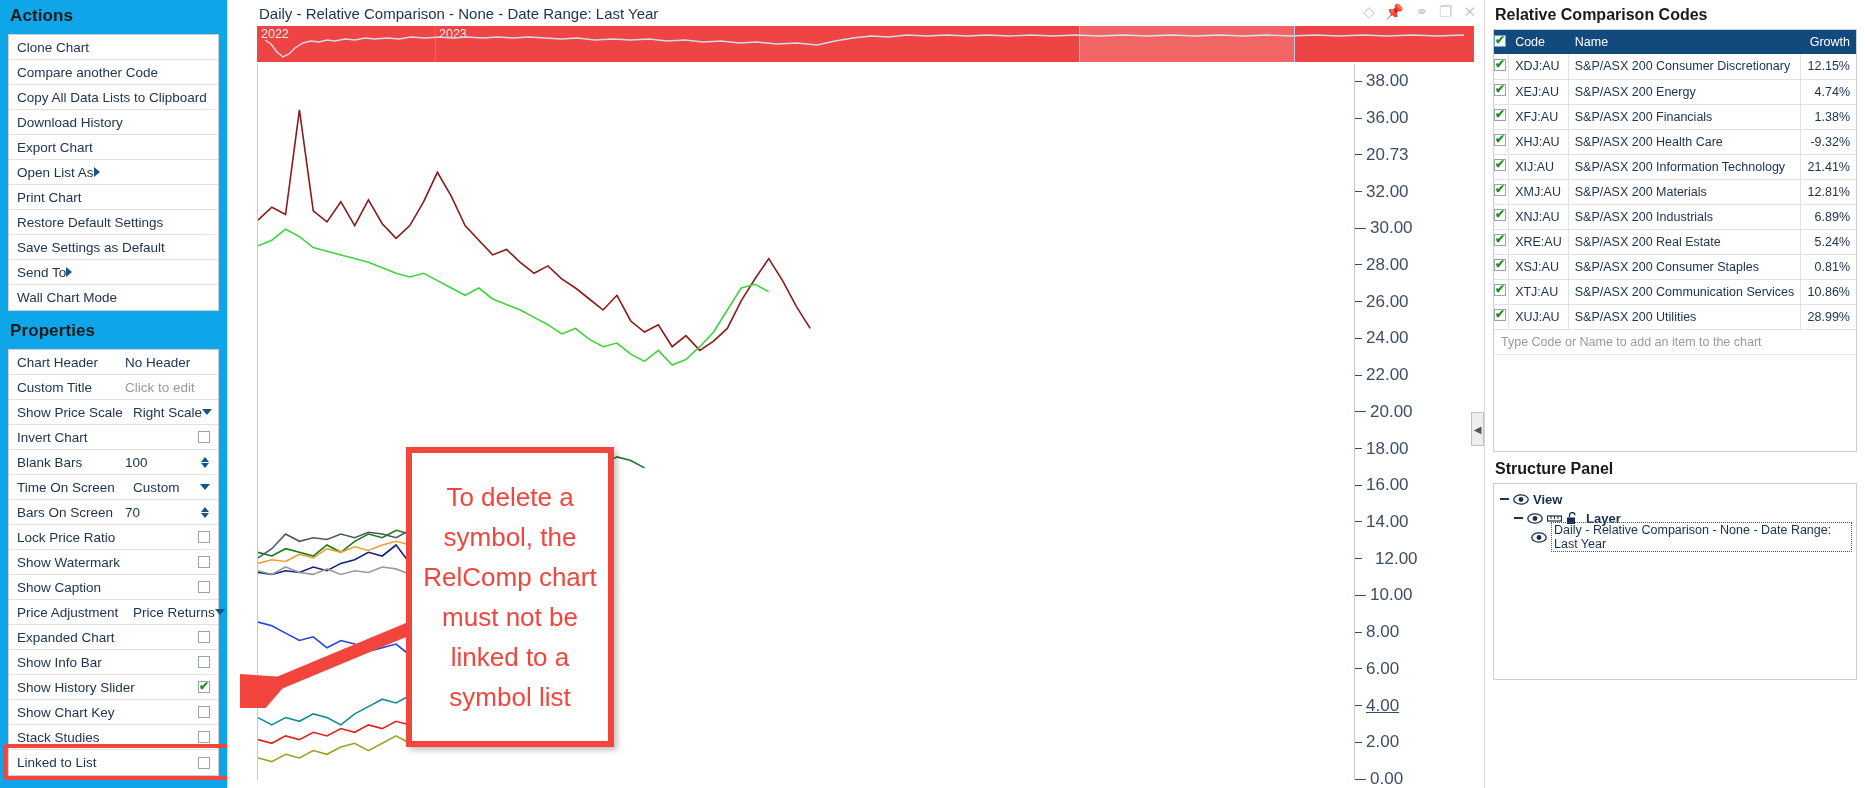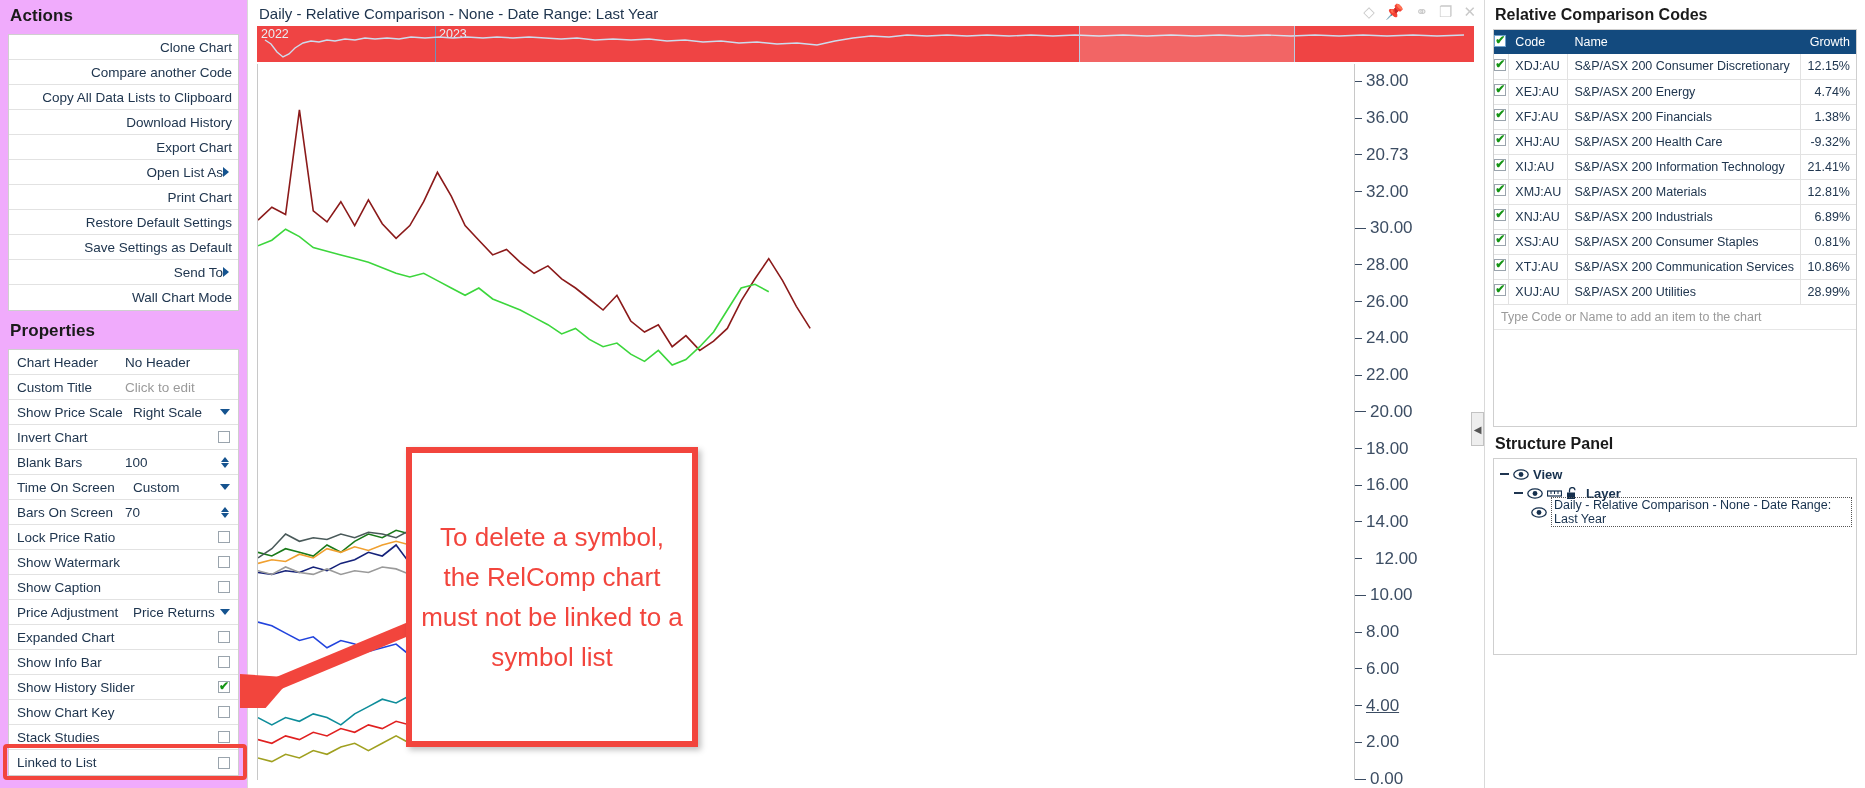--- a/index.html
+++ b/index.html
@@ -10,22 +10,22 @@
     background: #ffffff;
     font-family: "Liberation Sans", sans-serif;
     font-size: 13px;
     color: #1f3550;
   }
   #app { position: relative; width: 1865px; height: 788px; }
 
   
   #left-panel {
     position: absolute; left: 0; top: 0;
-    width: 248px; height: 788px;
-    background: #f0abfc;
+    width: 228px; height: 788px;
+    background: #0ea5e9;
     border-right: 1px solid #d9d9d9;
     overflow: hidden;
   }
   .panel-title {
     font-size: 17px; font-weight: bold; color: #1a1a1a;
     padding: 6px 0 8px 10px;
     letter-spacing: .1px;
   }
   .panel-box {
     margin: 0 8px 0 8px;
@@ -35,21 +35,21 @@
   .prop-row, .action-row {
     display: flex; align-items: center;
     height: 25px;
     border-bottom: 1px solid #e2e2e2;
     padding: 0 6px 0 8px;
     font-size: 13.5px;
     color: #20364f;
     white-space: nowrap;
   }
   .action-row:last-child, .prop-row:last-child { border-bottom: none; }
-  .action-row { justify-content: flex-end; }
+  .action-row { justify-content: flex-start; }
   .prop-label { width: 108px; flex: none; }
   .prop-value { flex: 1; color: #20364f; }
   .prop-value.placeholder { color: #9a9a9a; }
   .prop-value.indent { padding-left: 8px; }
   .chk {
     width: 12px; height: 12px;
     border: 1px solid #9aa4ad;
     background: #fff;
     display: inline-block;
     position: relative;
@@ -168,21 +168,21 @@
     background: #eeeeee;
     border: 1px solid #c2c2c2;
     display: flex; align-items: center; justify-content: center;
     font-size: 10px; color: #555;
   }
 
   
   #annotation {
     position: absolute;
     left: 406px; top: 447px;
-    width: 292px; height: 300px;
+    width: 208px; height: 300px;
     background: #ffffff;
     border: 6px solid #f2453d;
     box-shadow: 3px 3px 6px rgba(0,0,0,0.25);
     display: flex; align-items: center; justify-content: center;
     text-align: center;
     padding: 6px 8px;
   }
   #annotation span {
     color: #f2453d;
     font-size: 26px;
@@ -590,20 +590,26 @@
               <td class="ck"><span class="chk checked"></span></td>
               <td class="code">XMJ:AU</td>
               <td>S&amp;P/ASX 200 Materials</td>
               <td class="growth">12.81%</td>
             </tr>
             <tr>
               <td class="ck"><span class="chk checked"></span></td>
               <td class="code">XNJ:AU</td>
               <td>S&amp;P/ASX 200 Industrials</td>
               <td class="growth">6.89%</td>
+            </tr>
+            <tr>
+              <td class="ck"><span class="chk checked"></span></td>
+              <td class="code">XRE:AU</td>
+              <td>S&amp;P/ASX 200 Real Estate</td>
+              <td class="growth">5.24%</td>
             </tr>
             <tr>
               <td class="ck"><span class="chk checked"></span></td>
               <td class="code">XSJ:AU</td>
               <td>S&amp;P/ASX 200 Consumer Staples</td>
               <td class="growth">0.81%</td>
             </tr>
             <tr>
               <td class="ck"><span class="chk checked"></span></td>
               <td class="code">XTJ:AU</td>

